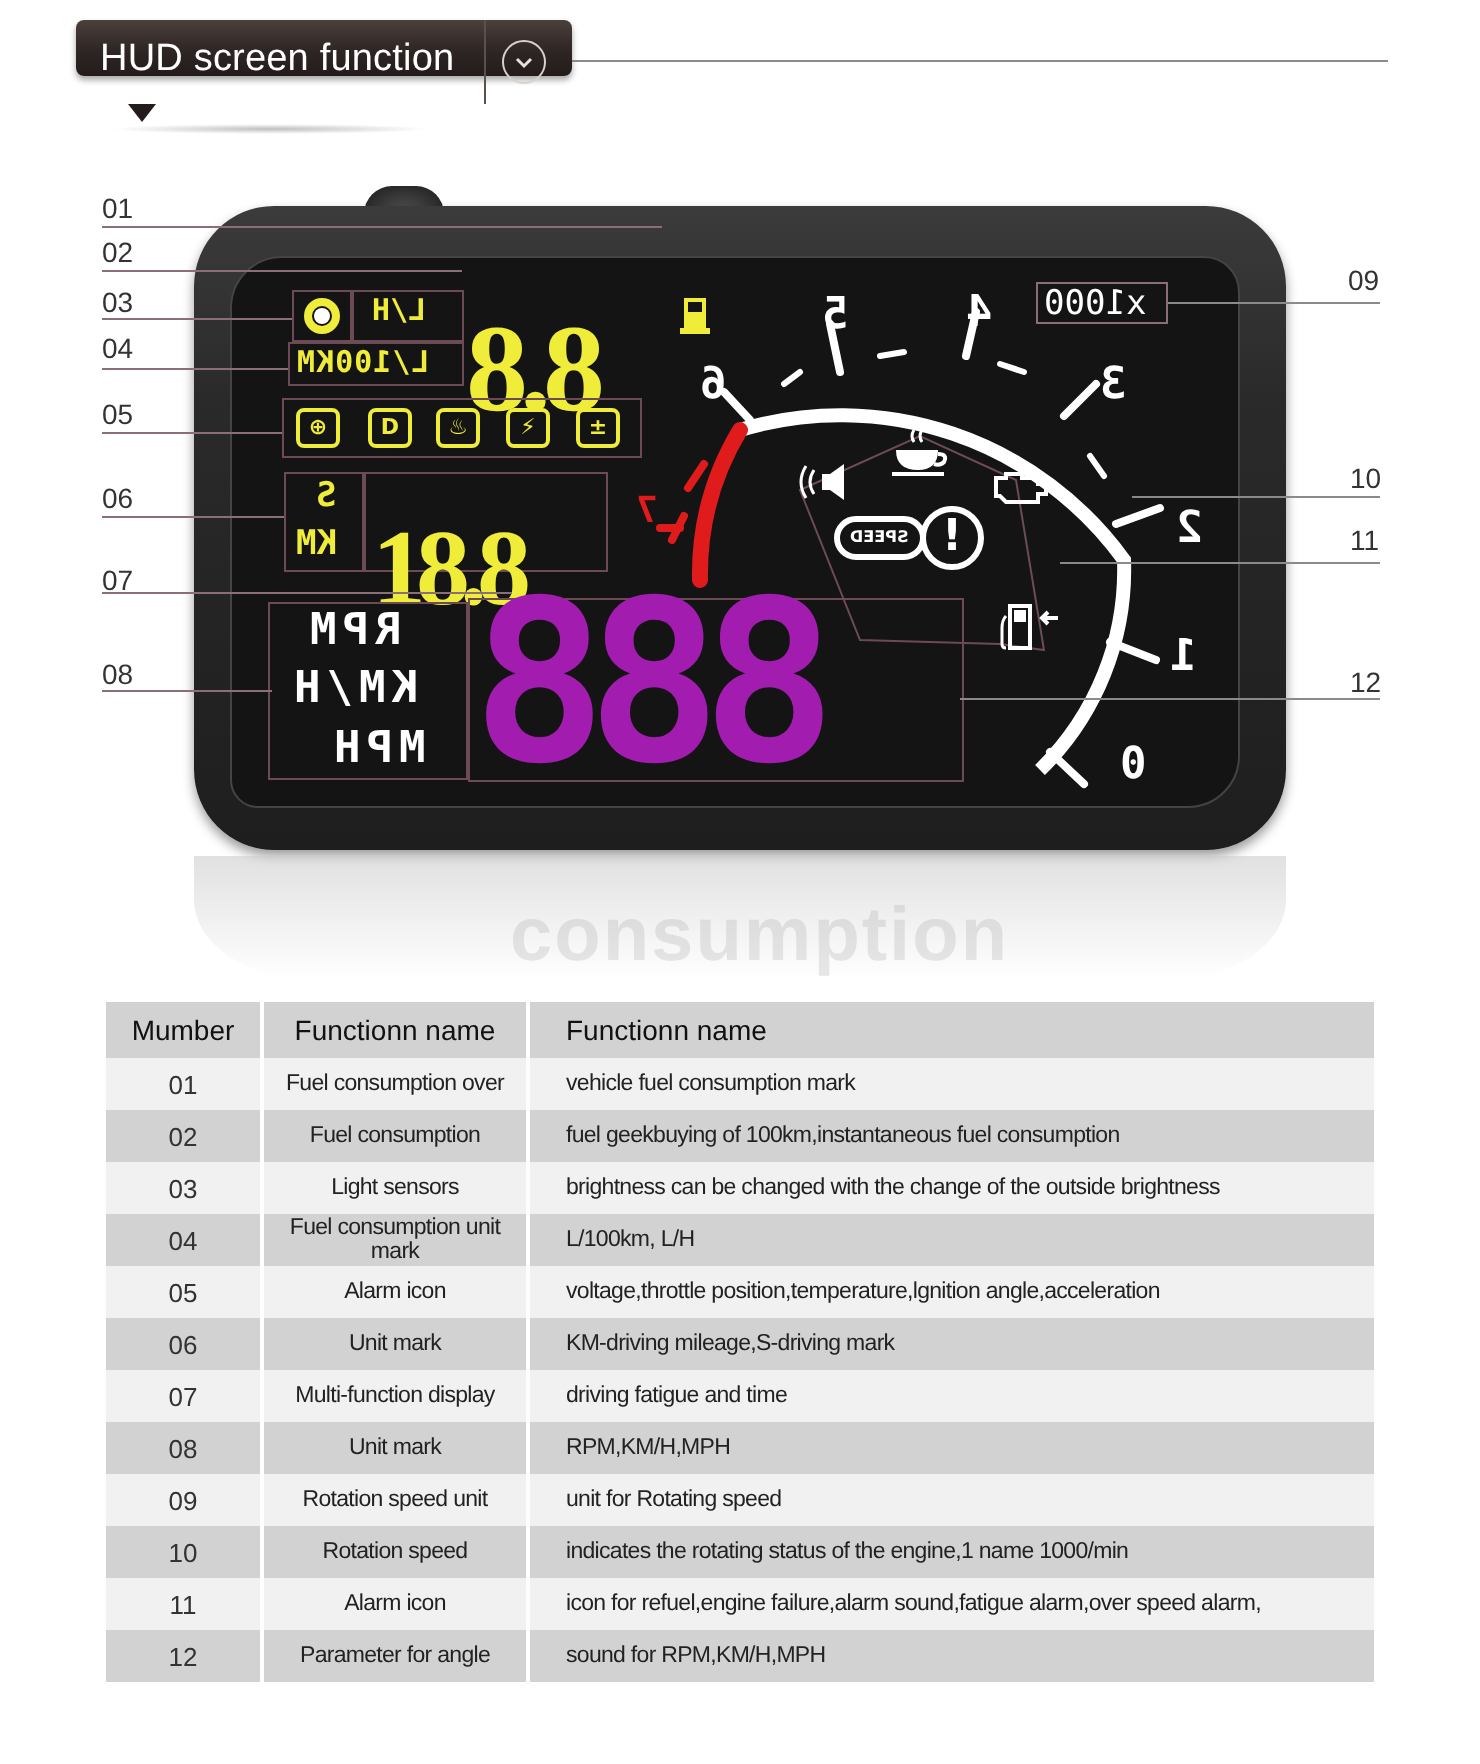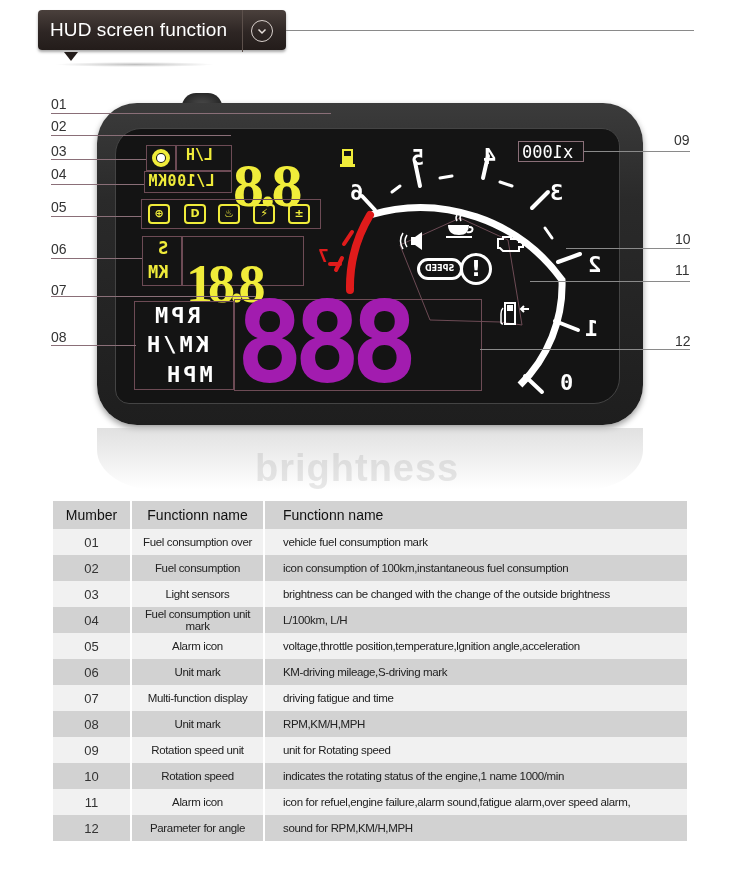--- a/index.html
+++ b/index.html
@@ -1,21 +1,21 @@
 <!DOCTYPE html>
 <html><head>
 <meta charset="utf-8">
 <style>
   * { box-sizing: border-box; margin: 0; padding: 0; }
   html, body { width: 740px; height: 882px; background: #ffffff; overflow: hidden; }
   body { position: relative; font-family: "Liberation Sans", sans-serif; color: #222; }
 
   
   .banner {
-    position: absolute; left: 38px; top: 10px; width: 248px; height: 40px;
+    position: absolute; left: 38px; top: 10px; width: 248px; height: 28px;
     background: linear-gradient(#4a403c, #2e2624 55%, #231c1a);
     border-radius: 4px; box-shadow: 0 2px 3px rgba(0,0,0,.35);
   }
   .banner-title {
     position: absolute; left: 12px; top: 9px; font-size: 19px; color: #fff;
     font-family: "Liberation Sans", sans-serif; letter-spacing: 0.1px;
   }
   .banner-sep { position: absolute; left: 204px; top: 0; width: 1px; height: 42px; background: #5c504b; }
   .banner-btn {
     position: absolute; left: 213px; top: 10px; width: 22px; height: 22px;
@@ -240,40 +240,40 @@
 <span class="callout-num" style="left:674px;top:132px">09</span>
 <div class="callout-line" style="left:584px;top:151px;width:106px;background:#8a8a8a"></div>
 <span class="callout-num" style="left:675px;top:231px">10</span>
 <div class="callout-line" style="left:566px;top:248px;width:124px;background:#8a8a8a"></div>
 <span class="callout-num" style="left:675px;top:262px">11</span>
 <div class="callout-line" style="left:530px;top:281px;width:160px;background:#8a8a8a"></div>
 <span class="callout-num" style="left:675px;top:333px">12</span>
 <div class="callout-line" style="left:480px;top:349px;width:210px;background:#8a8a8a"></div>
 
 <div class="reflection"></div>
-<span class="watermark">brightness</span>
+<span class="watermark">consumption</span>
 
 <table class="spec-table">
   <thead>
     <tr>
       <th class="c1">Mumber</th>
       <th class="c2">Functionn name</th>
       <th class="c3">Functionn name</th>
     </tr>
   </thead>
   <tbody>
     <tr>
         <td class="c1">01</td>
         <td class="c2">Fuel consumption over</td>
         <td class="c3">vehicle fuel consumption mark</td>
       </tr>
     <tr>
         <td class="c1">02</td>
         <td class="c2">Fuel consumption</td>
-        <td class="c3">icon consumption of 100km,instantaneous fuel consumption</td>
+        <td class="c3">fuel geekbuying of 100km,instantaneous fuel consumption</td>
       </tr>
     <tr>
         <td class="c1">03</td>
         <td class="c2">Light sensors</td>
         <td class="c3">brightness can be changed with the change of the outside brightness</td>
       </tr>
     <tr>
         <td class="c1">04</td>
         <td class="c2">Fuel consumption unit mark</td>
         <td class="c3">L/100km, L/H</td>

